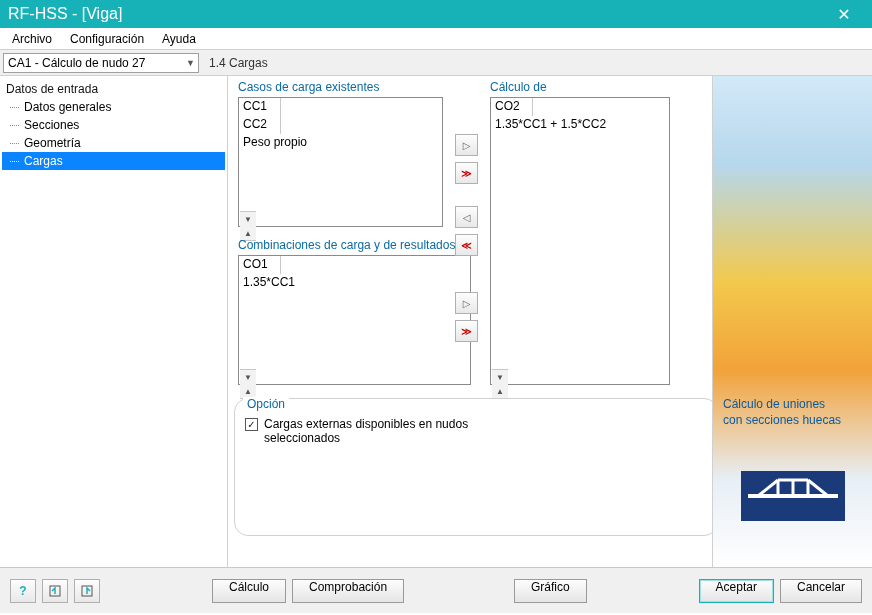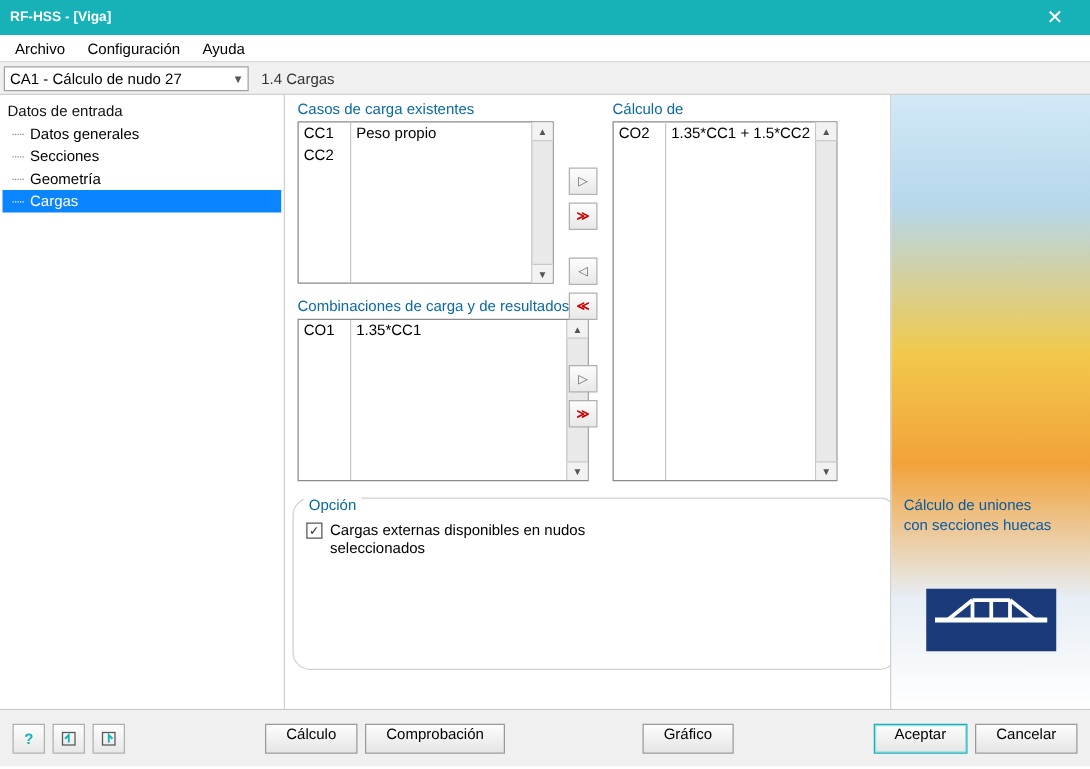--- a/index.html
+++ b/index.html
@@ -1,20 +1,20 @@
 <!DOCTYPE html>
 <html><head>
 <meta charset="utf-8">
 <style>
   * { box-sizing: border-box; font-family: "Segoe UI", Tahoma, sans-serif; font-size: 12px; }
   html, body { margin:0; padding:0; }
   body { width:872px; height:615px; background:#fff; overflow:hidden; }
 
   .titlebar { height:28px; background:#17b2b8; color:#fff; display:flex; align-items:center; padding:0 8px; }
-  .titlebar .title { flex:1; font-size:11px;font-weight:bold; }
+  .titlebar .title { flex:1; font-size:16px; }
   .titlebar .close { width:40px; text-align:center; font-size:16px; cursor:default; }
 
   .menubar { height:22px; background:#fff; border-bottom:1px solid #d0d0d0; display:flex; align-items:center; padding:0 4px; gap:2px; }
   .menubar .menu { padding:2px 8px; cursor:default; }
 
   .toolbar-row { height:26px; background:#f0f0f0; border-bottom:1px solid #d0d0d0; display:flex; align-items:center; }
   .case-select { width:196px; height:20px; margin-left:3px; border:1px solid #a0a0a0; background:#fff; display:flex; align-items:center; padding:0 4px; position:relative; }
   .case-select .chev { position:absolute; right:3px; font-size:9px; color:#555; }
   .panel-title { padding-left:10px; color:#333; }
 
@@ -23,21 +23,21 @@
   .tree-root { padding:2px 4px; color:#111; }
   .tree-item { padding:2px 4px 2px 22px; position:relative; cursor:default; }
   .tree-item::before { content:""; position:absolute; left:8px; top:50%; width:9px; border-top:1px dotted #888; }
   .tree-item.sel { background:#0a84ff; color:#fff; }
   .tree-item.sel::before { border-color:#fff; }
 
   .content { flex:1; position:relative; background:#fff; padding:6px 0 0 10px; }
 
   .group { position:absolute; }
   .group .glabel { color:#0a6aa1; font-size:12px; margin-bottom:3px; }
-  .listbox { border:1px solid #8a8a8a; background:#fff; display:flex; position:relative; }
+  .listbox { border:1px solid #8a8a8a; background:#fff; display:flex; position:relative;flex-direction:column; }
   .listbox .codecol { width:42px; border-right:1px solid #c8c8c8; }
   .listbox .desccol { flex:1; }
   .listbox .row { height:18px; padding:1px 4px; white-space:nowrap; overflow:hidden; }
   .listbox .scroll { width:17px; background:#e9e9e9; border-left:1px solid #c8c8c8; position:relative; }
   .listbox .scroll .up, .listbox .scroll .down { position:absolute; left:0; width:100%; height:15px; background:#f2f2f2; text-align:center; font-size:8px; line-height:15px; color:#555; }
   .listbox .scroll .up { top:0; border-bottom:1px solid #c8c8c8; }
   .listbox .scroll .down { bottom:0; border-top:1px solid #c8c8c8; }
 
   .movebtn { width:23px; height:22px; border:1px solid #b0b0b0; background:linear-gradient(#fdfdfd,#e8e8e8); display:flex; align-items:center; justify-content:center; font-size:10px; color:#666; cursor:default; }
   .movebtn.red { color:#c00; font-weight:bold; }

